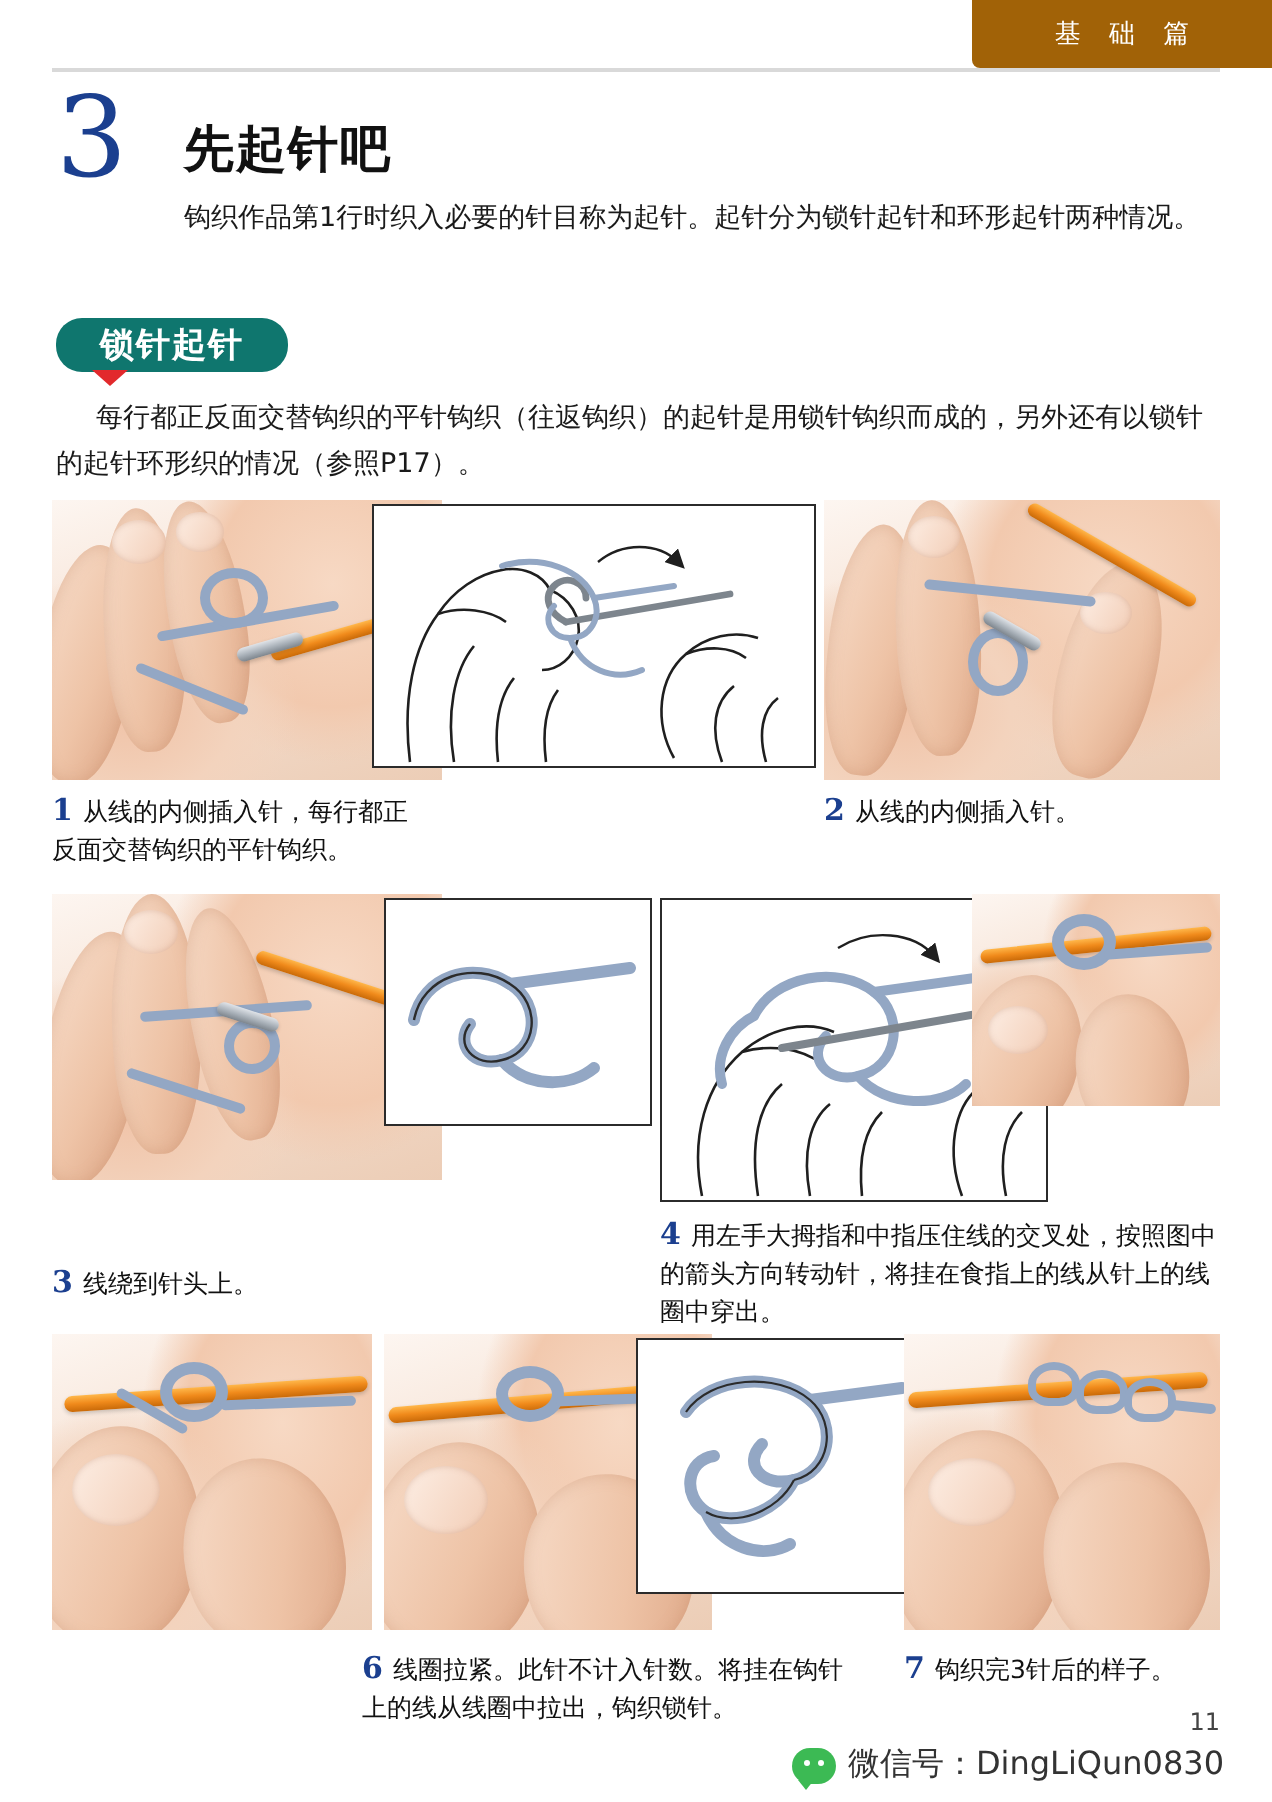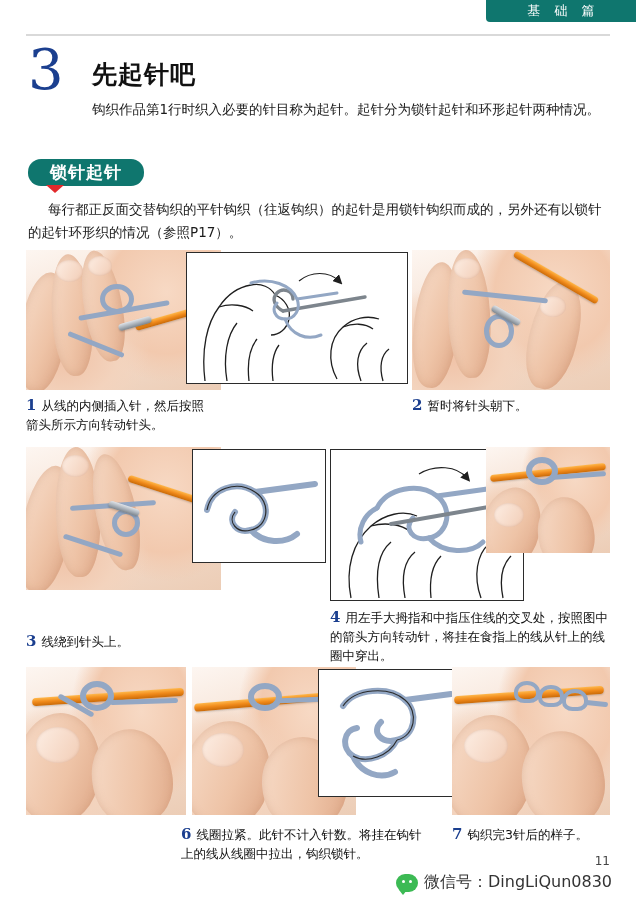--- a/index.html
+++ b/index.html
@@ -17,22 +17,22 @@
     position: absolute;
     left: 0; top: 0;
     width: 636px; height: 901px;
     background: #ffffff;
   }
 
   
   .header-tab {
     position: absolute;
     right: 0; top: 0;
-    width: 150px; height: 22px;
-    background: #0f766e;
+    width: 150px; height: 34px;
+    background: #a16207;
     border-bottom-left-radius: 4px;
     color: #ffffff;
     font-size: 13px;
     letter-spacing: 5px;
     display: flex;
     align-items: center;
     justify-content: center;
     text-indent: 5px;
   }
   .header-rule {
@@ -301,24 +301,24 @@
     <div class="finger" style="left:118px; top:30px; width:48px; height:110px; transform:rotate(14deg);"></div>
     <div class="nail" style="left:42px; top:8px; width:26px; height:21px;"></div>
     <div class="nail" style="left:128px; top:46px; width:26px; height:21px;"></div>
     <div class="yarn-line" style="left:50px; top:44px; width:86px; transform:rotate(6deg);"></div>
     <div class="yarn" style="left:72px; top:64px; width:30px; height:34px; border-width:5px;"></div>
     <div class="hook" style="left:96px; top:24px; width:96px; transform:rotate(30deg);"></div>
     <div class="hook silver" style="left:78px; top:62px; width:32px; transform:rotate(30deg);"></div>
   </div>
 
   <div class="caption" style="left:26px; top:396px; width:180px;">
-    <span class="num">1</span><span class="caption-body">从线的内侧插入针，然后按照箭头所示方向转动针头。</span>
+    <span class="num">1</span><span class="caption-body">从线的内侧插入针，每行都正反面交替钩织的平针钩织。</span>
   </div>
   <div class="caption" style="left:412px; top:396px; width:196px;">
-    <span class="num">2</span><span class="caption-body">暂时将针头朝下。</span>
+    <span class="num">2</span><span class="caption-body">从线的内侧插入针。</span>
   </div>
 
   <div class="photo" style="left:26px; top:447px; width:195px; height:143px;">
     <div class="skin"></div>
     <div class="finger" style="left:-4px; top:18px; width:48px; height:128px; transform:rotate(10deg);"></div>
     <div class="finger" style="left:30px; top:0px; width:44px; height:130px; transform:rotate(-2deg);"></div>
     <div class="finger" style="left:70px; top:6px; width:40px; height:118px; transform:rotate(-12deg);"></div>
     <div class="nail" style="left:36px; top:8px; width:27px; height:22px;"></div>
     <div class="yarn-line" style="left:44px; top:56px; width:86px; transform:rotate(-4deg);"></div>
     <div class="yarn" style="left:86px; top:62px; width:28px; height:28px; border-width:5px;"></div>

